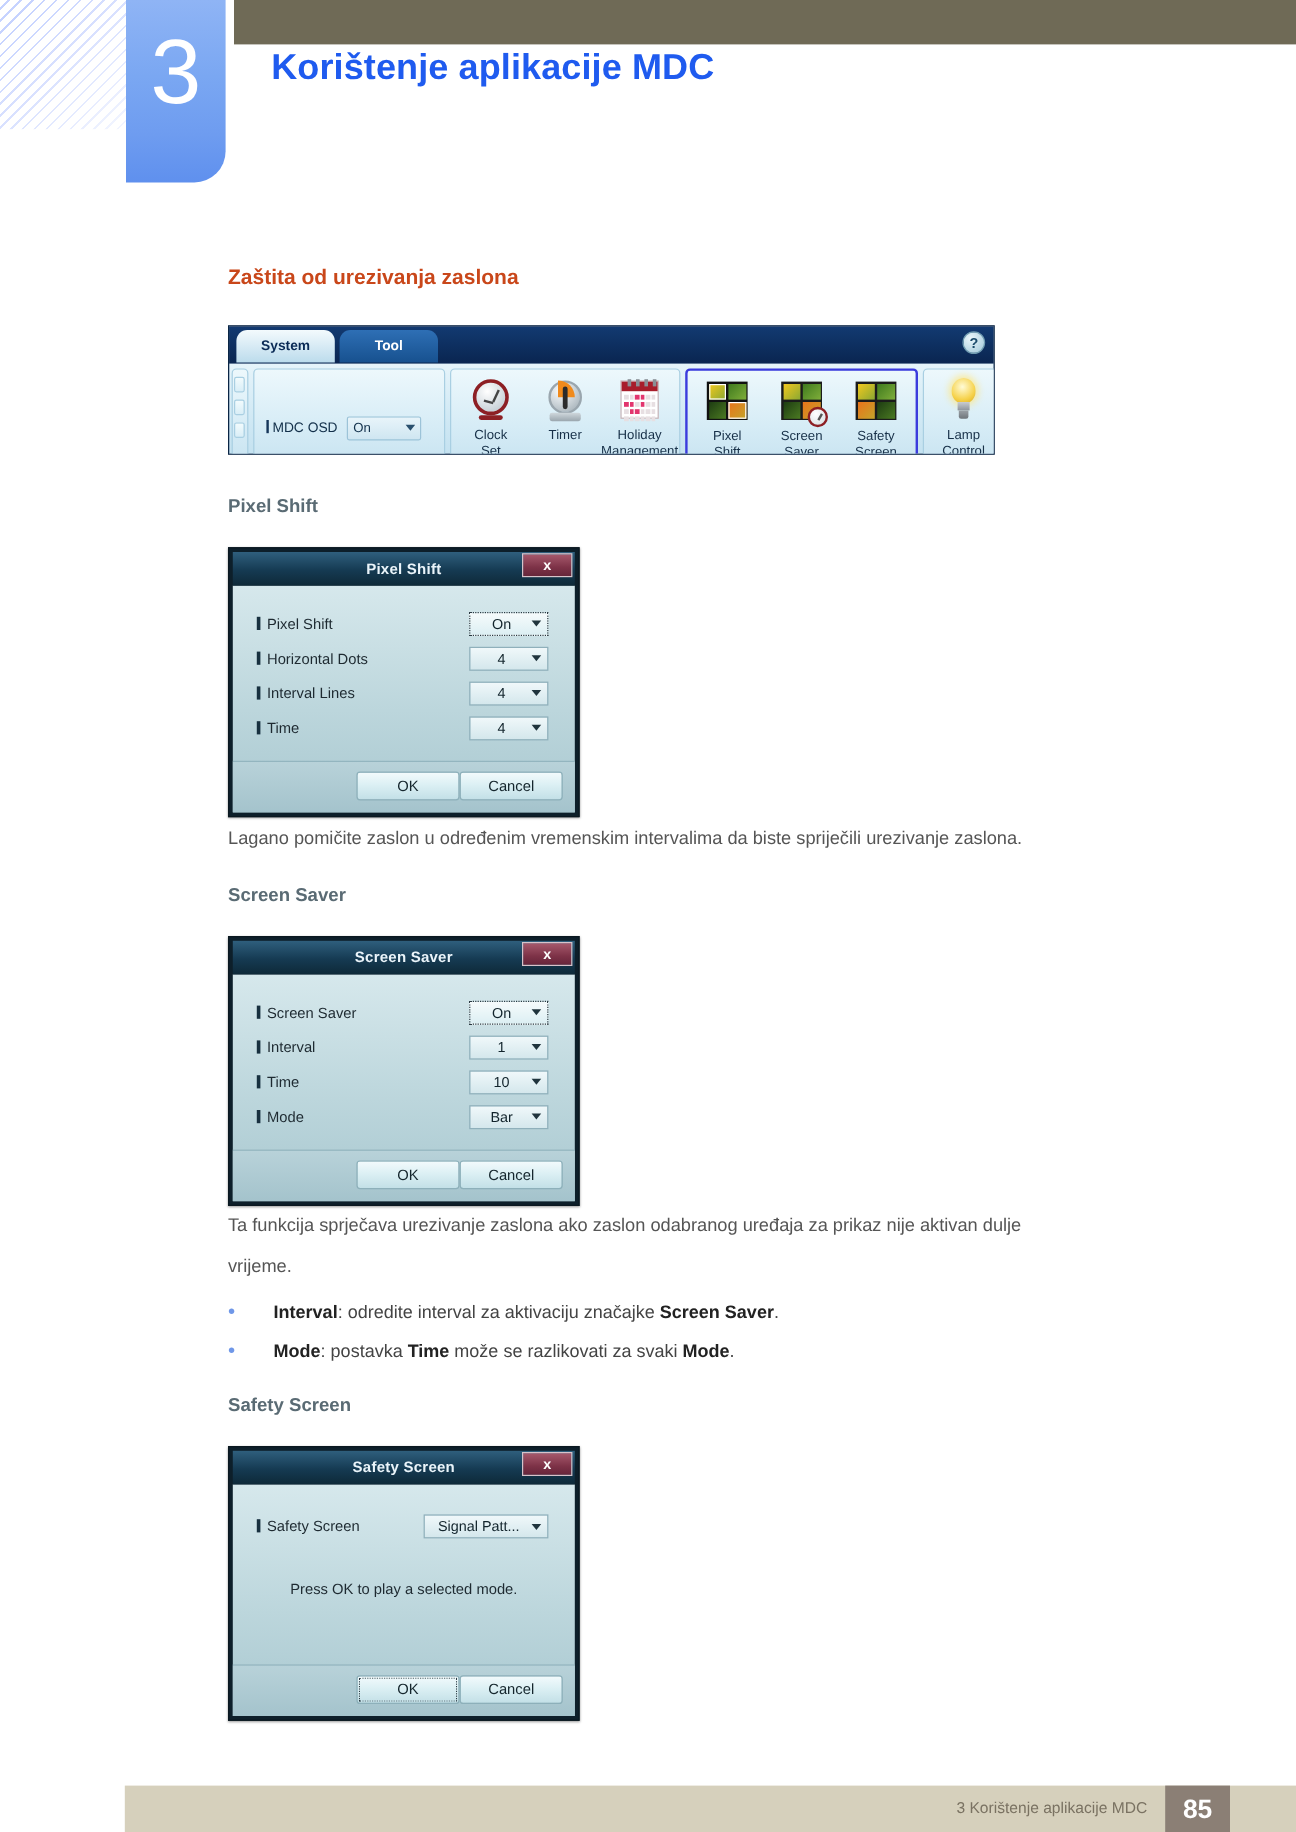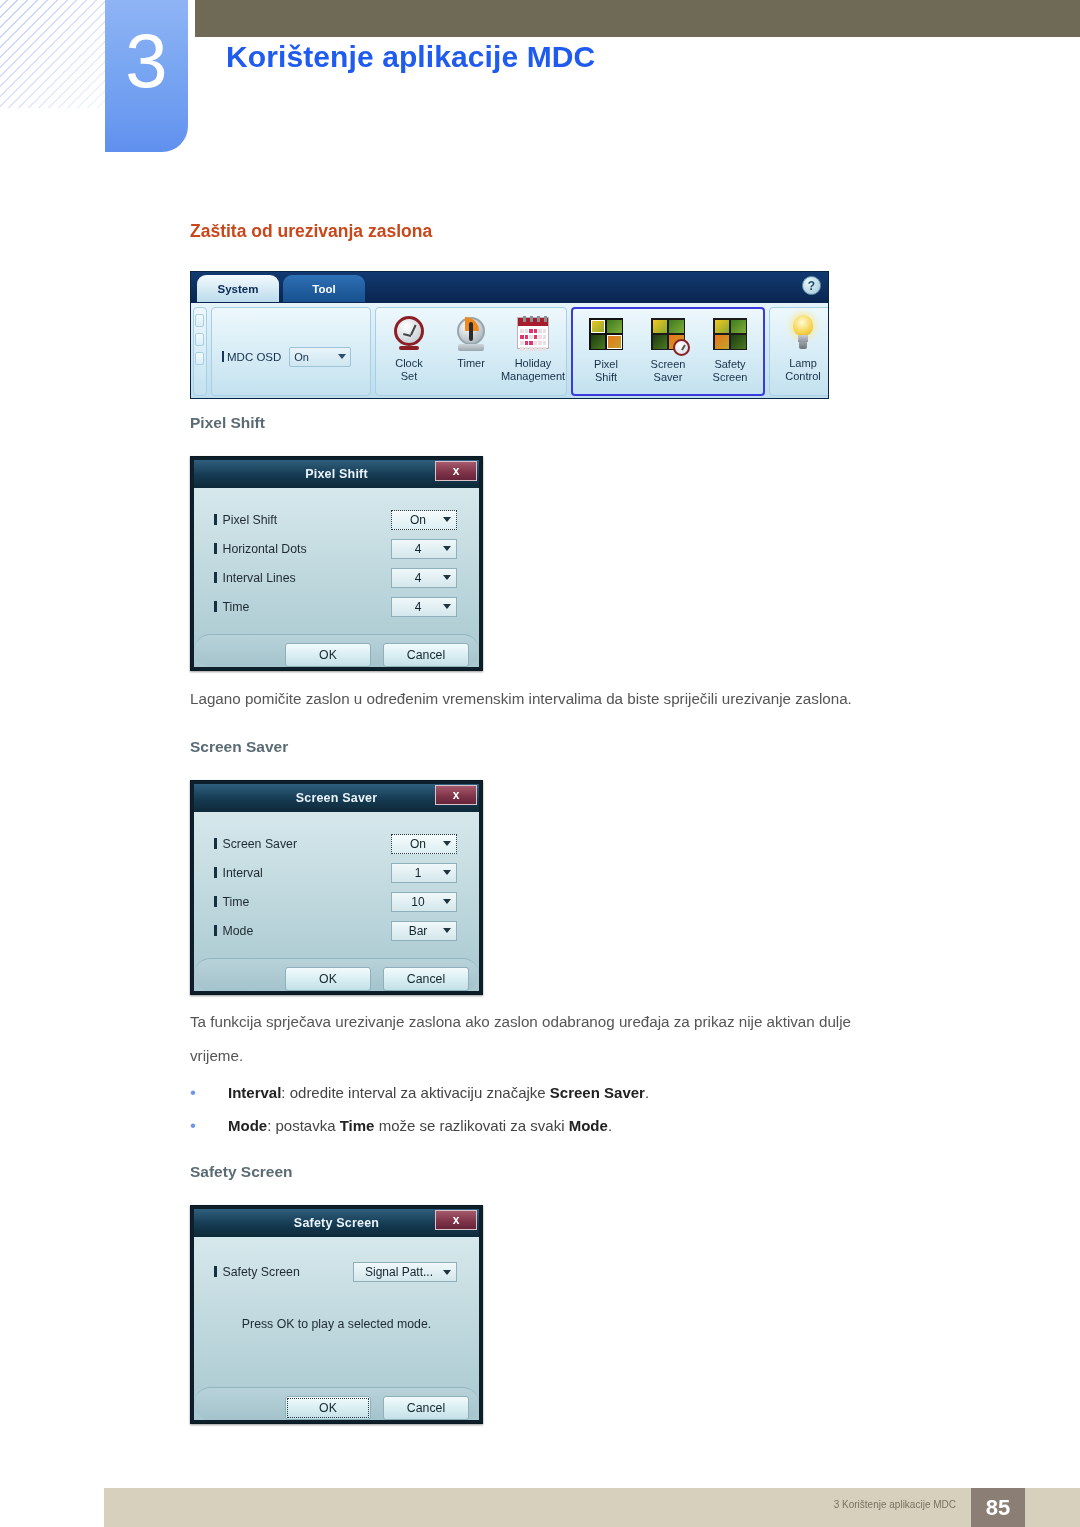--- a/index.html
+++ b/index.html
@@ -94,21 +94,21 @@
     flex: 0 0 38px;
     line-height: 1;
     text-align: left;
   }
   .bullet-text { flex: 1 1 auto; }
   .bullet-text b { font-weight: bold; color: #222; }
 
   
   .ribbon {
     position: absolute; left: 190px; top: 271px;
-    width: 639px; height: 128px;
+    width: 639px; height: 108px;
     background: linear-gradient(180deg,#0a2a55 0%, #0d3566 40%, #0b2e5b 100%);
     border: 1px solid #0a2544;
     overflow: hidden;
   }
   .ribbon-topbar {
     position: absolute; left: 0; top: 0; width: 100%; height: 31px;
     background: linear-gradient(180deg,#123a71 0%, #0a2550 100%);
   }
   .tab {
     position: absolute; top: 3px;
@@ -278,44 +278,43 @@
   .dlg-select .v { flex:1 1 auto; text-align:center; }
   .dlg-select .c { width:0;height:0;border-left:4px solid transparent;border-right:4px solid transparent;border-top:5px solid #20343d; margin-left:4px;}
   .dlg-note {
     text-align: center;
     font-size: 12.3px; color: #1e2a31;
     padding: 26px 10px 0 10px;
   }
   .dlg-footer {
     background: linear-gradient(180deg,#b8d2d9 0%, #a4c3cc 100%);
     border-top: 1px solid #93b5bf;
-    padding: 8px 10px 0 10px;
-    display: flex; justify-content: flex-end; gap: 12px;
+    padding: 8px 10px 10px 10px;
+    display: flex; justify-content: flex-end; 
     margin-top: 14px;
-    border-radius: 19px;
   }
   .dlg-btn {
     width: 86px; height: 24px;
     background: linear-gradient(180deg,#f2fafc 0%, #dcf0f4 45%, #c3e0e7 100%);
     border: 1px solid #8db0ba;
     border-radius: 3px;
     font-size: 12.3px; color: #15262d;
     display: flex; align-items: center; justify-content: center;
   }
   .dlg-btn.focus { outline: 1px dotted #2b3a42; outline-offset: -3px; }
 
   
   .footer-bar {
     position: absolute; left: 104px; top: 1488px;
     width: 976px; height: 39px;
     background: #d6d0bc;
   }
   .footer-text {
     position: absolute; right: 124px; top: 1499px;
-    color: #7a7262; font-size: 10px; white-space: nowrap;
+    color: #7a7262; font-size: 13px; white-space: nowrap;
   }
   .footer-page {
     position: absolute; left: 971px; top: 1488px;
     width: 54px; height: 39px;
     background: #8b7f75;
     color: #ffffff; font-size: 22px; font-weight: bold;
     display: flex; align-items: center; justify-content: center;
   }
 </style>
 </head>

